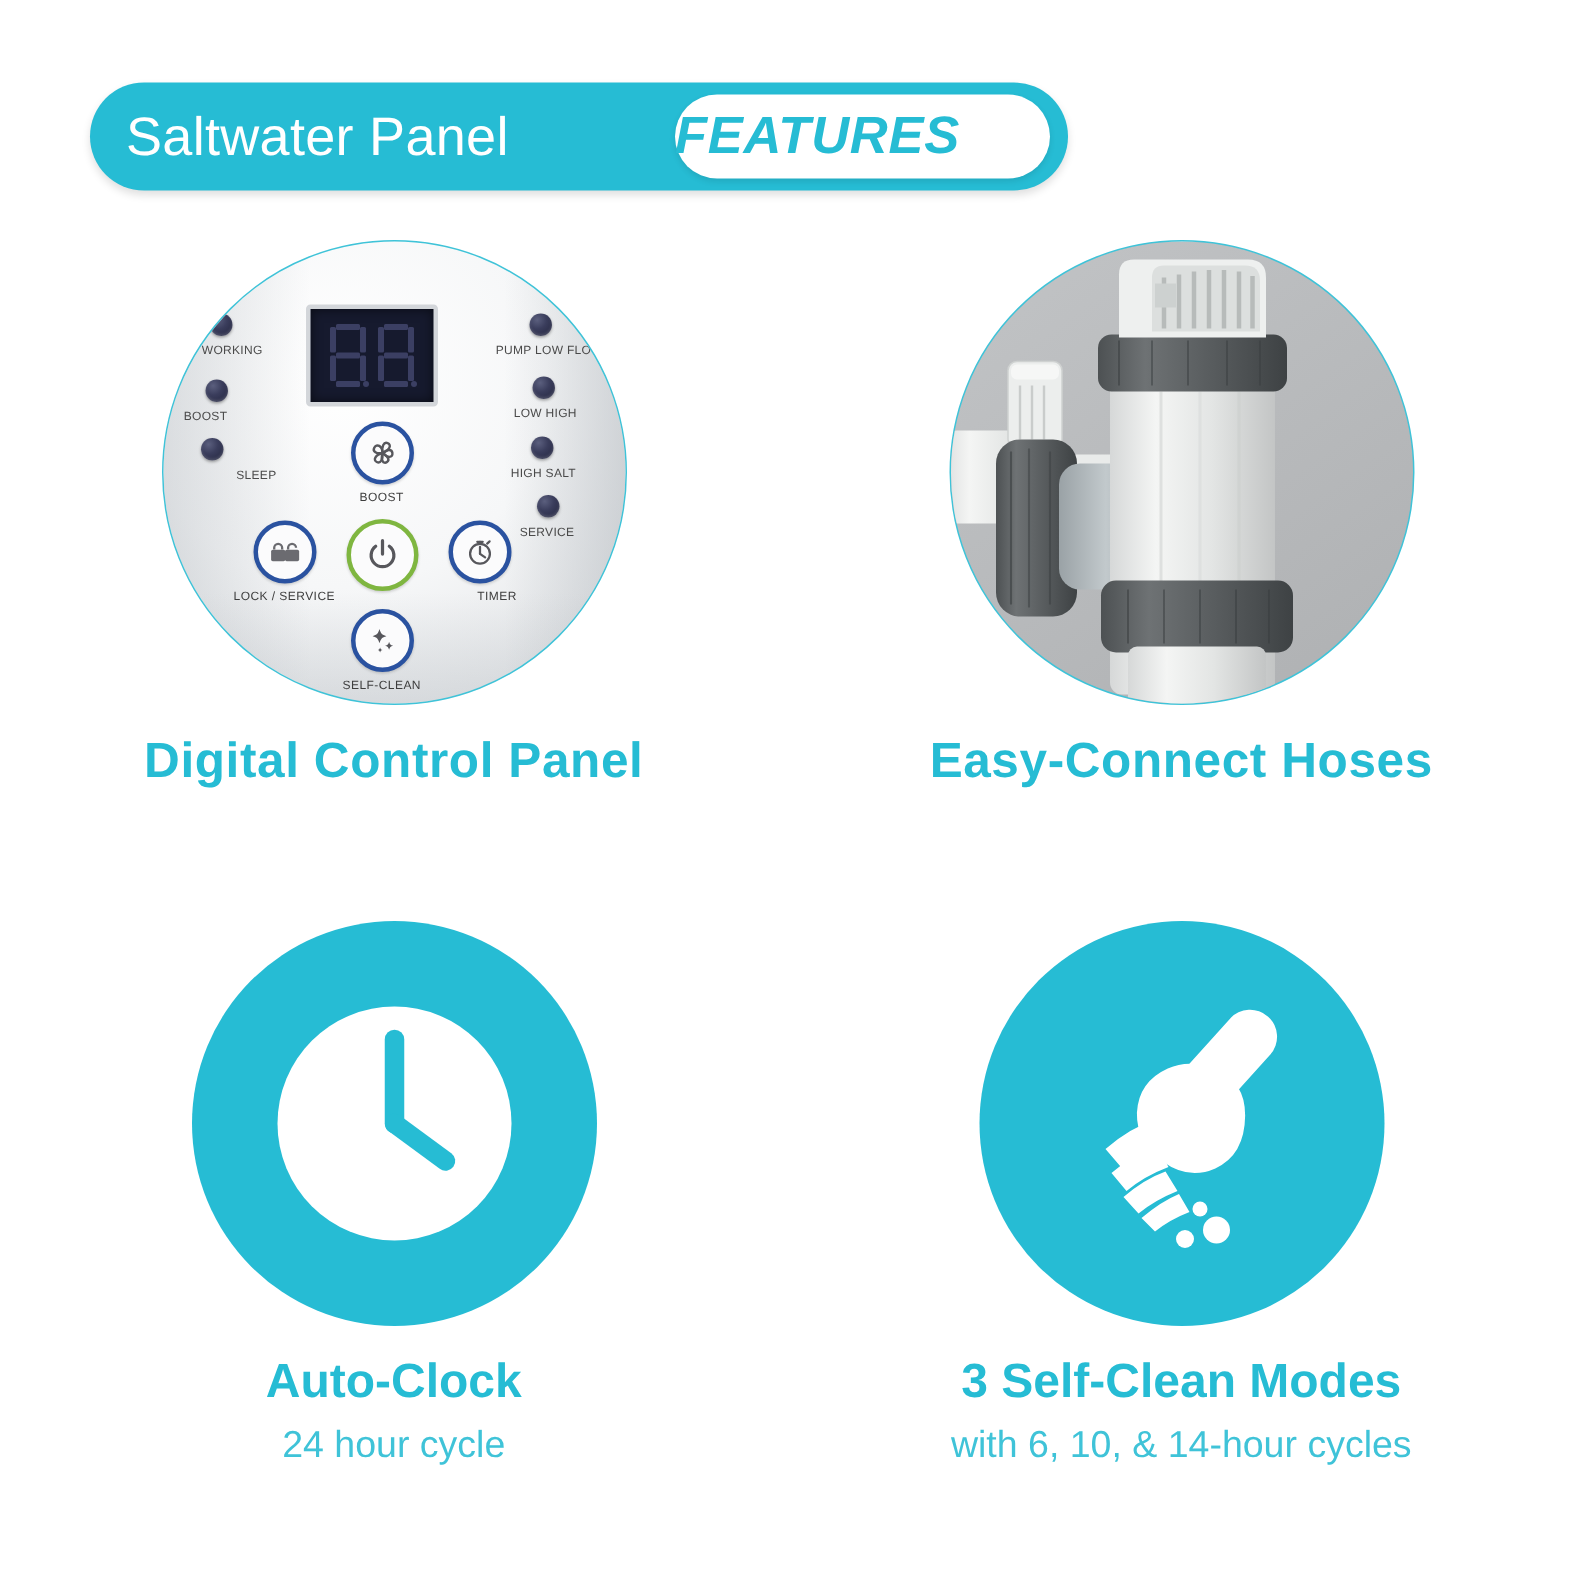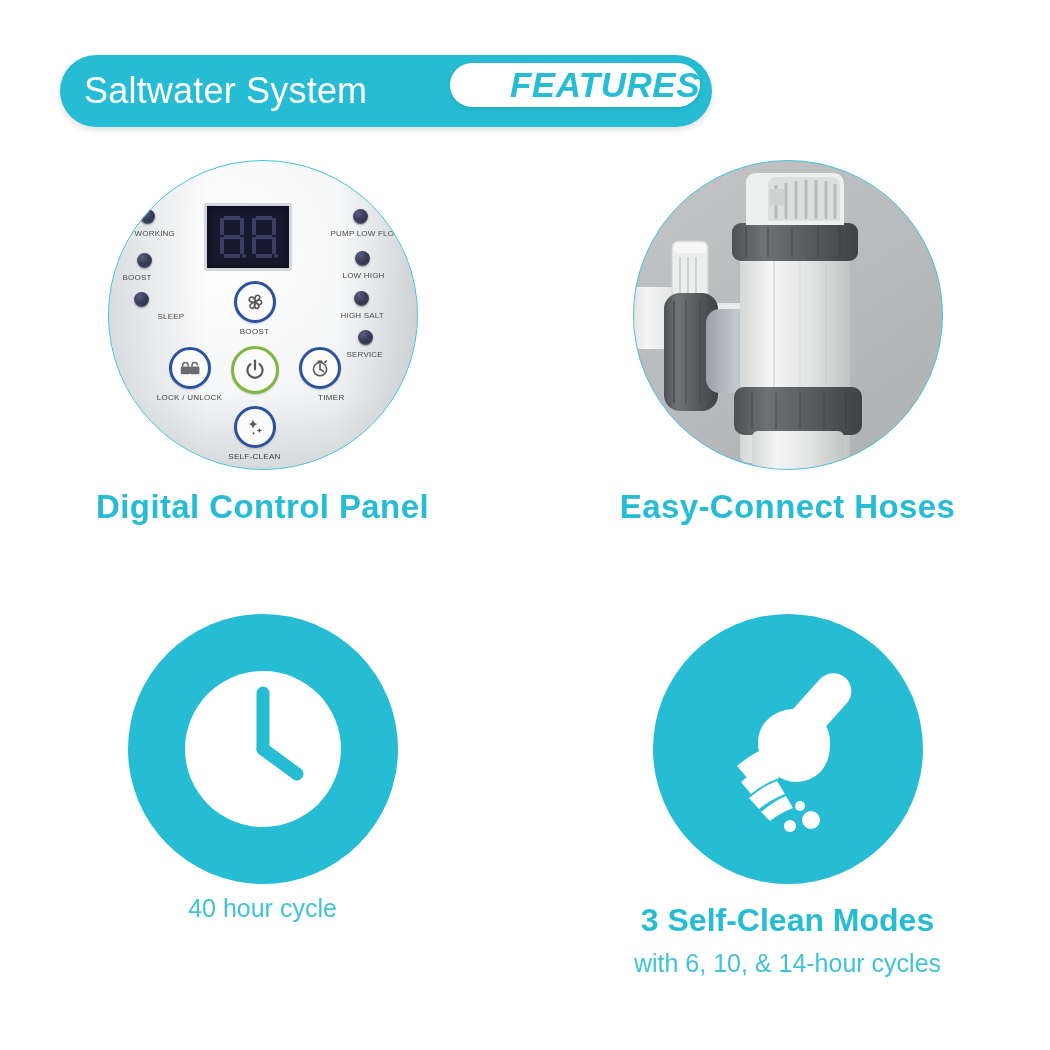--- a/index.html
+++ b/index.html
@@ -36,26 +36,26 @@
     font-weight: 400;
     letter-spacing: 0.2px;
     white-space: nowrap;
     font-family: "Liberation Sans", sans-serif;
   }
   .features-pill {
     position: absolute;
     left: 450px;
     top: 63px;
     width: 250px;
-    height: 44px;
+    height: 56px;
     background: #ffffff;
     border-radius: 28px;
     display: flex;
     align-items: center;
-    justify-content: flex-end;
+    justify-content: flex-start;
     box-shadow: 0 2px 4px rgba(0,0,0,0.10);
   }
   .features-text {
     color: #26BCD4;
     font-size: 35px;
     font-weight: bold;
     font-style: italic;
     letter-spacing: 0.5px;
     font-family: "Liberation Sans", sans-serif;
   }
@@ -243,21 +243,21 @@
     display: flex;
     align-items: center;
     justify-content: center;
     margin-top: 18px;
   }
 </style>
 </head>
 <body>
 
 <div class="header-bar">
-  <span class="header-title">Saltwater System</span>
+  <span class="header-title">Saltwater Panel</span>
 </div>
 <div class="features-pill">
   <span class="features-text">FEATURES</span>
 </div>
 
 <div class="grid">
 
   <div class="row">
 
     <div class="cell">
@@ -337,21 +337,21 @@
             <div class="btn blue" style="left:60px; top:186px; width:42px; height:42px;">
               <svg width="26" height="20" viewBox="0 0 32 22">
                 <g fill="#6b6b70">
                   <path d="M6.2 7.6 a4.2 4.2 0 0 1 8.4 0 v1.4 h-1.9 V7.6 a2.3 2.3 0 0 0 -4.6 0 v1.4 H6.2 z"></path>
                   <rect x="4.6" y="9.2" width="11.6" height="9.4" rx="1.4"></rect>
                   <path d="M17.6 7.6 a4.2 4.2 0 0 1 8.4 0 h-1.9 a2.3 2.3 0 0 0 -4.6 0 v1.4 h-1.9 z"></path>
                   <rect x="16" y="9.2" width="11.6" height="9.4" rx="1.4"></rect>
                 </g>
               </svg>
             </div>
-            <span class="btn-label" style="left:30px; top:232px; width:102px;">LOCK / UNLOCK</span>
+            <span class="btn-label" style="left:30px; top:232px; width:102px;">LOCK / SERVICE</span>
 
             <div class="btn blue" style="left:190px; top:186px; width:42px; height:42px;">
               <svg width="24" height="24" viewBox="0 0 24 24">
                 <g fill="none" stroke="#57575c" stroke-width="1.5" stroke-linecap="round">
                   <circle cx="12" cy="13.2" r="6.6"></circle>
                   <line x1="12" y1="13.2" x2="12" y2="8.6"></line>
                   <line x1="12" y1="13.2" x2="15.4" y2="15.6"></line>
                   <line x1="10.2" y1="5.2" x2="13.8" y2="5.2"></line>
                   <line x1="12" y1="5.2" x2="12" y2="6.6"></line>
                   <line x1="16.8" y1="6.4" x2="18.4" y2="4.9"></line>
@@ -479,21 +479,22 @@
     <div class="cell">
       <div class="icon-circle">
         <svg width="190" height="190" viewBox="0 0 190 190">
           <circle cx="95" cy="95" r="78" fill="#ffffff"></circle>
           <g stroke="#26BCD4" stroke-width="13" stroke-linecap="round" fill="none">
             <line x1="95" y1="95" x2="95" y2="39"></line>
             <line x1="95" y1="95" x2="129" y2="120"></line>
           </g>
         </svg>
       </div>
-      <div class="subcaption">40 hour cycle</div>
+      <div class="caption caption-helv">Auto-Clock</div>
+      <div class="subcaption">24 hour cycle</div>
     </div>
 
     <div class="cell">
       <div class="icon-circle">
         <svg width="190" height="190" viewBox="0 0 190 190">
           <g fill="#ffffff">
 
             <rect x="109" y="14" width="36" height="76" rx="18" transform="rotate(42 127 52)"></rect>
 
             <path d="M92 56 q20 -6 34 12 q16 21 6 40 q-9 17 -30 18 q-22 1 -34 -15 q-12 -17 -2 -36 q8 -15 26 -19 z" transform="rotate(38 100 95)"></path>

